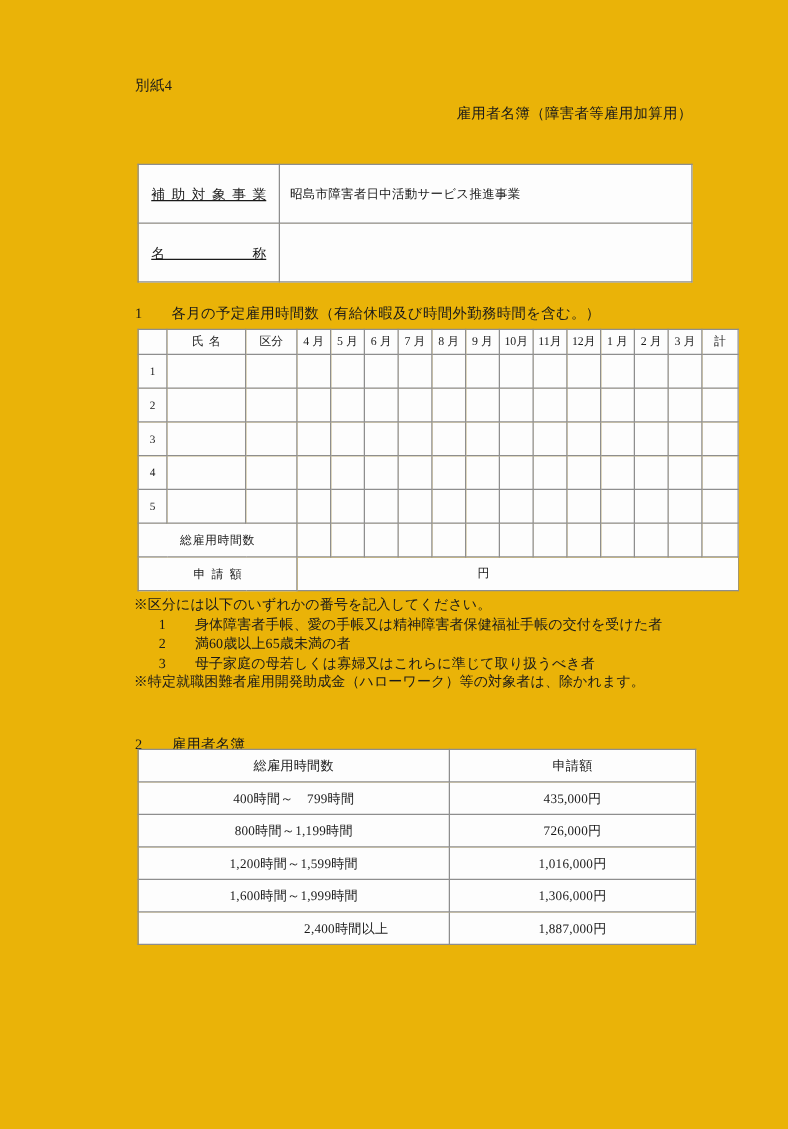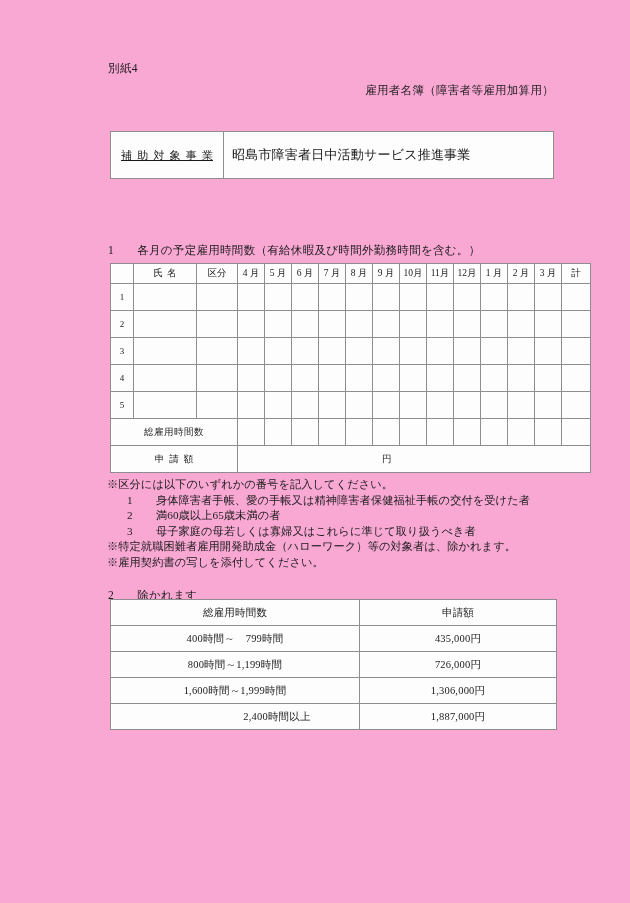--- a/index.html
+++ b/index.html
@@ -9,21 +9,21 @@
     background: #ffffff;
   }
   body {
     font-family: "Liberation Serif", "DejaVu Serif", serif;
     color: #1a1a1a;
   }
   #page {
     position: relative;
     width: 630px;
     height: 903px;
-    background: #f9a8d4;
+    background: #eab308;
     overflow: hidden;
   }
 
   
   .doc-ref {
     position: absolute;
     left: 108px;
     top: 61px;
     font-size: 11.5px;
     letter-spacing: 0.4px;
@@ -73,21 +73,21 @@
   #table-target td.lbl .spread-wide {
     display: inline-block;
     width: 92px;
     text-align: justify;
     text-align-last: justify;
     text-decoration: underline;
   }
   #table-target td.val {
     text-align: left;
     padding-left: 8px;
-    font-size: 13px;
+    font-size: 10px;
     letter-spacing: 0.2px;
   }
 
   
   .section-head {
     position: absolute;
     font-size: 11.5px;
     letter-spacing: 0.3px;
     white-space: nowrap;
   }
@@ -188,20 +188,26 @@
 
   <div class="doc-title">雇用者名簿（障害者等雇用加算用）</div>
 
   <table class="grid" id="table-target">
     <tbody>
       <tr>
         <td class="lbl">
           <span class="spread-wide">補助対象事業</span>
         </td>
         <td class="val">昭島市障害者日中活動サービス推進事業</td>
+      </tr>
+      <tr>
+        <td class="lbl">
+          <span class="spread-wide">名称</span>
+        </td>
+        <td class="val"></td>
       </tr>
     </tbody>
   </table>
 
   <div class="section-head" id="sec1-head">
     <span class="num">1</span>
     <span>各月の予定雇用時間数（有給休暇及び時間外勤務時間を含む。）</span>
   </div>
 
   <table class="grid" id="table-hours">
@@ -354,43 +360,46 @@
     </div>
     <div class="sub">
       <span class="n">2</span>
       <span>満60歳以上65歳未満の者</span>
     </div>
     <div class="sub">
       <span class="n">3</span>
       <span>母子家庭の母若しくは寡婦又はこれらに準じて取り扱うべき者</span>
     </div>
     <div class="note">※特定就職困難者雇用開発助成金（ハローワーク）等の対象者は、除かれます。</div>
-    <div class="note">※雇用契約書の写しを添付してください。</div>
   </div>
 
   <div class="section-head" id="sec2-head">
     <span class="num">2</span>
-    <span>除かれます</span>
+    <span>雇用者名簿</span>
   </div>
 
   <table class="grid" id="table-rates">
     <tbody>
       <tr>
         <td class="c-hours">総雇用時間数</td>
         <td class="c-amt">申請額</td>
       </tr>
       <tr>
         <td class="c-hours">400時間～　799時間</td>
         <td class="c-amt">435,000円</td>
       </tr>
       <tr>
         <td class="c-hours">800時間～1,199時間</td>
         <td class="c-amt">726,000円</td>
       </tr>
       <tr>
+        <td class="c-hours">1,200時間～1,599時間</td>
+        <td class="c-amt">1,016,000円</td>
+      </tr>
+      <tr>
         <td class="c-hours">1,600時間～1,999時間</td>
         <td class="c-amt">1,306,000円</td>
       </tr>
       <tr>
         <td class="c-hours last-hours">2,400時間以上</td>
         <td class="c-amt">1,887,000円</td>
       </tr>
     </tbody>
   </table>
 

